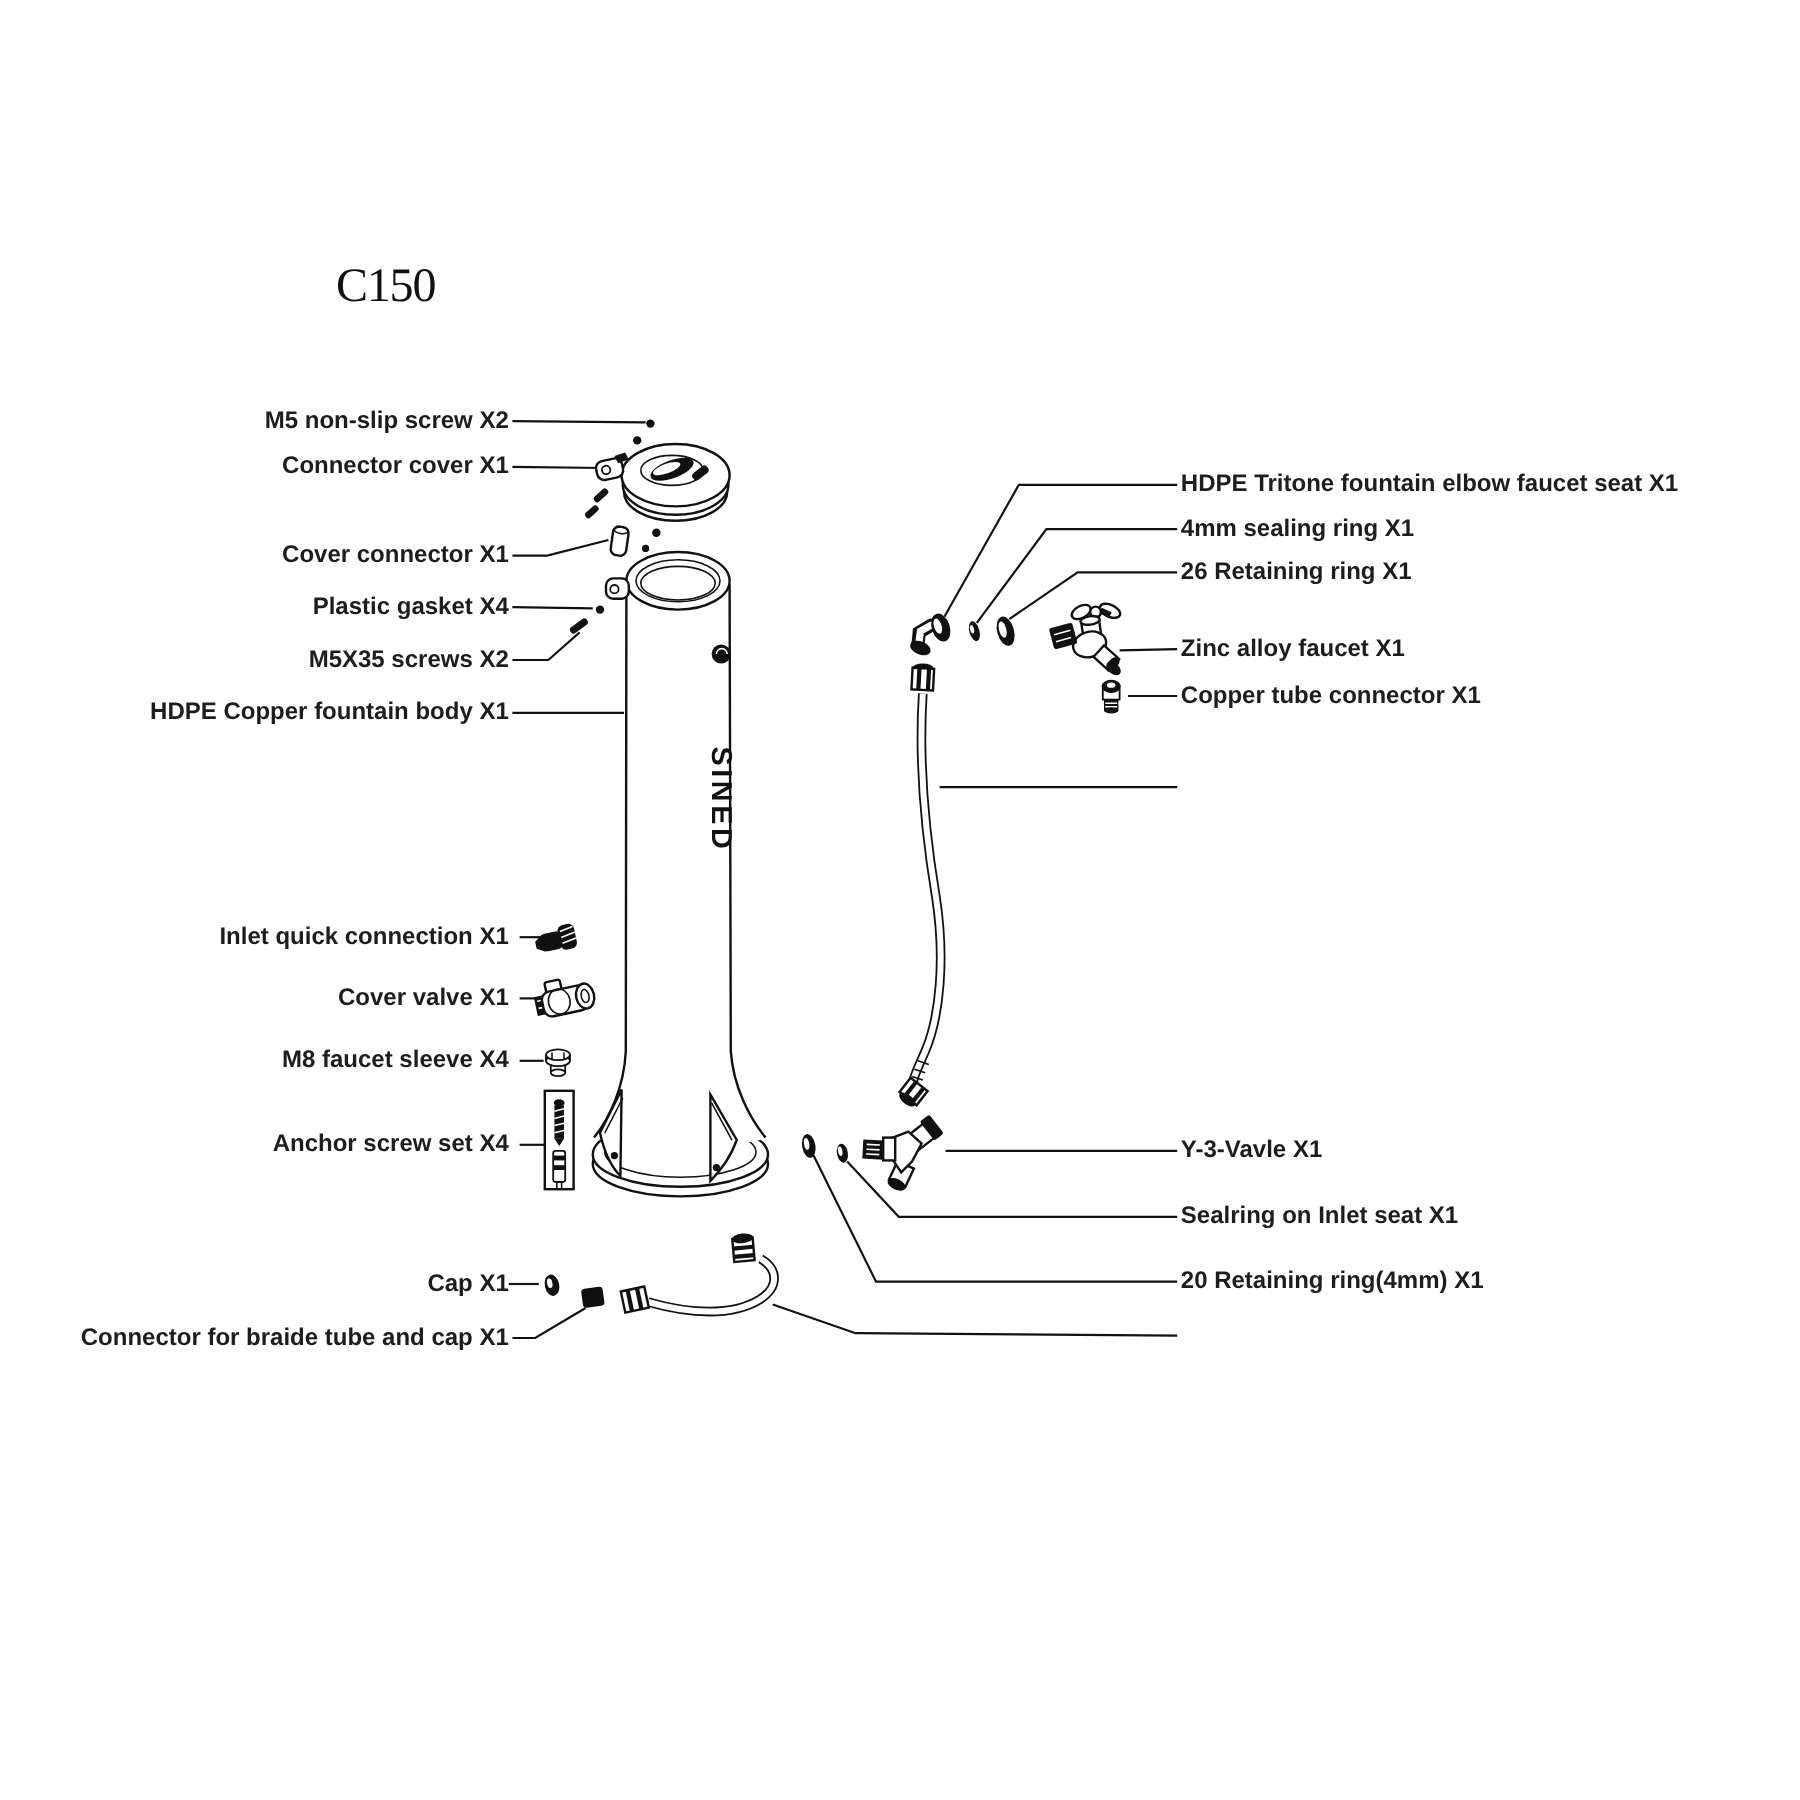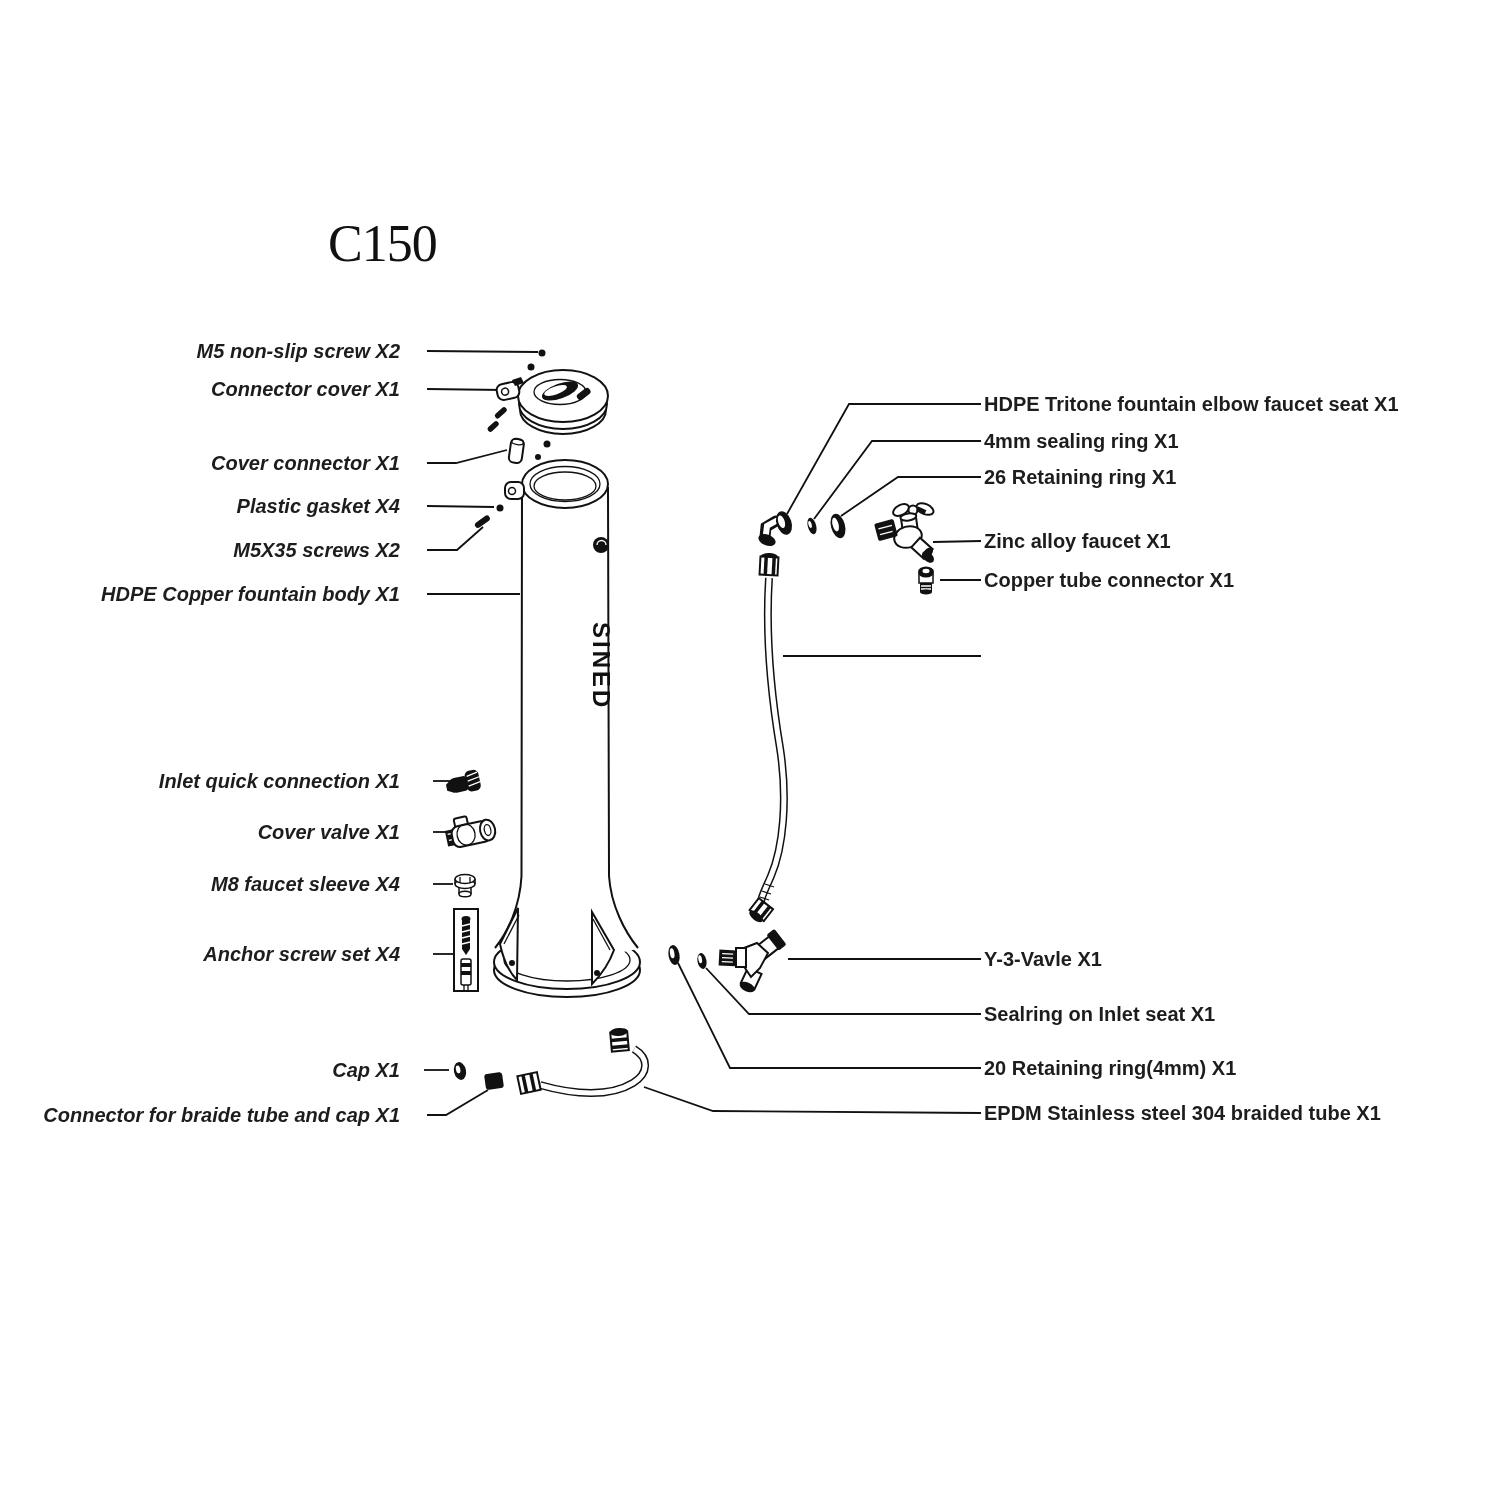--- a/index.html
+++ b/index.html
@@ -1,24 +1,24 @@
 <!DOCTYPE html>
 <html><head>
 <meta charset="utf-8">
 <style>
   html,body{margin:0;padding:0;background:#fff;}
   .canvas{position:relative;width:1500px;height:1500px;background:#fff;overflow:hidden;
           font-family:"Liberation Sans",sans-serif;}
   .canvas svg{position:absolute;left:0;top:0;}
   .page-title{position:absolute;left:280px;top:218px;
               font-family:"Liberation Serif","DejaVu Serif",serif;
-              font-size:52px;letter-spacing:-1px;color:#111;line-height:1;margin-left:48px;}
+              font-size:40px;letter-spacing:-1px;color:#111;line-height:1;}
   .lbl{position:absolute;white-space:nowrap;font-size:20px;font-weight:bold;color:#1d1d1d;
        transform:translateY(-50%);line-height:1.15;}
-  .lbl.left{right:1100px;text-align:right;font-style:italic;}
+  .lbl.left{right:1076px;text-align:right;}
   .lbl.right{left:984px;text-align:right;}
   .ln{stroke:#111;stroke-width:1.8;fill:none;}
   .o2{stroke:#111;stroke-width:2;fill:#fff;}
   .o15{stroke:#111;stroke-width:1.5;fill:#fff;}
   .thin{stroke:#111;stroke-width:1.3;fill:none;}
   .blk{fill:#111;stroke:none;}
   .wln{stroke:#fff;stroke-width:1.3;fill:none;}
   .logo-text{font-family:"Liberation Sans",sans-serif;font-weight:bold;font-size:24px;fill:#111;
              writing-mode:vertical-rl;letter-spacing:3px;}
 </style>
@@ -295,15 +295,14 @@
   <div class="lbl left" style="top:1115px">Connector for braide tube and cap X1</div>
 
   <div class="lbl right" style="top:404px">HDPE Tritone fountain elbow faucet seat X1</div>
   <div class="lbl right" style="top:441px">4mm sealing ring X1</div>
   <div class="lbl right" style="top:477px">26 Retaining ring X1</div>
   <div class="lbl right" style="top:541px">Zinc alloy faucet X1</div>
   <div class="lbl right" style="top:580px">Copper tube connector X1</div>
   <div class="lbl right" style="top:959px">Y-3-Vavle X1</div>
   <div class="lbl right" style="top:1014px">Sealring on Inlet seat X1</div>
   <div class="lbl right" style="top:1068px">20 Retaining ring(4mm) X1</div>
-  <div class="lbl right" style="top:1113px">EPDM Stainless steel 304 braided tube X1</div>
 
 </div>
 
 </body></html>

